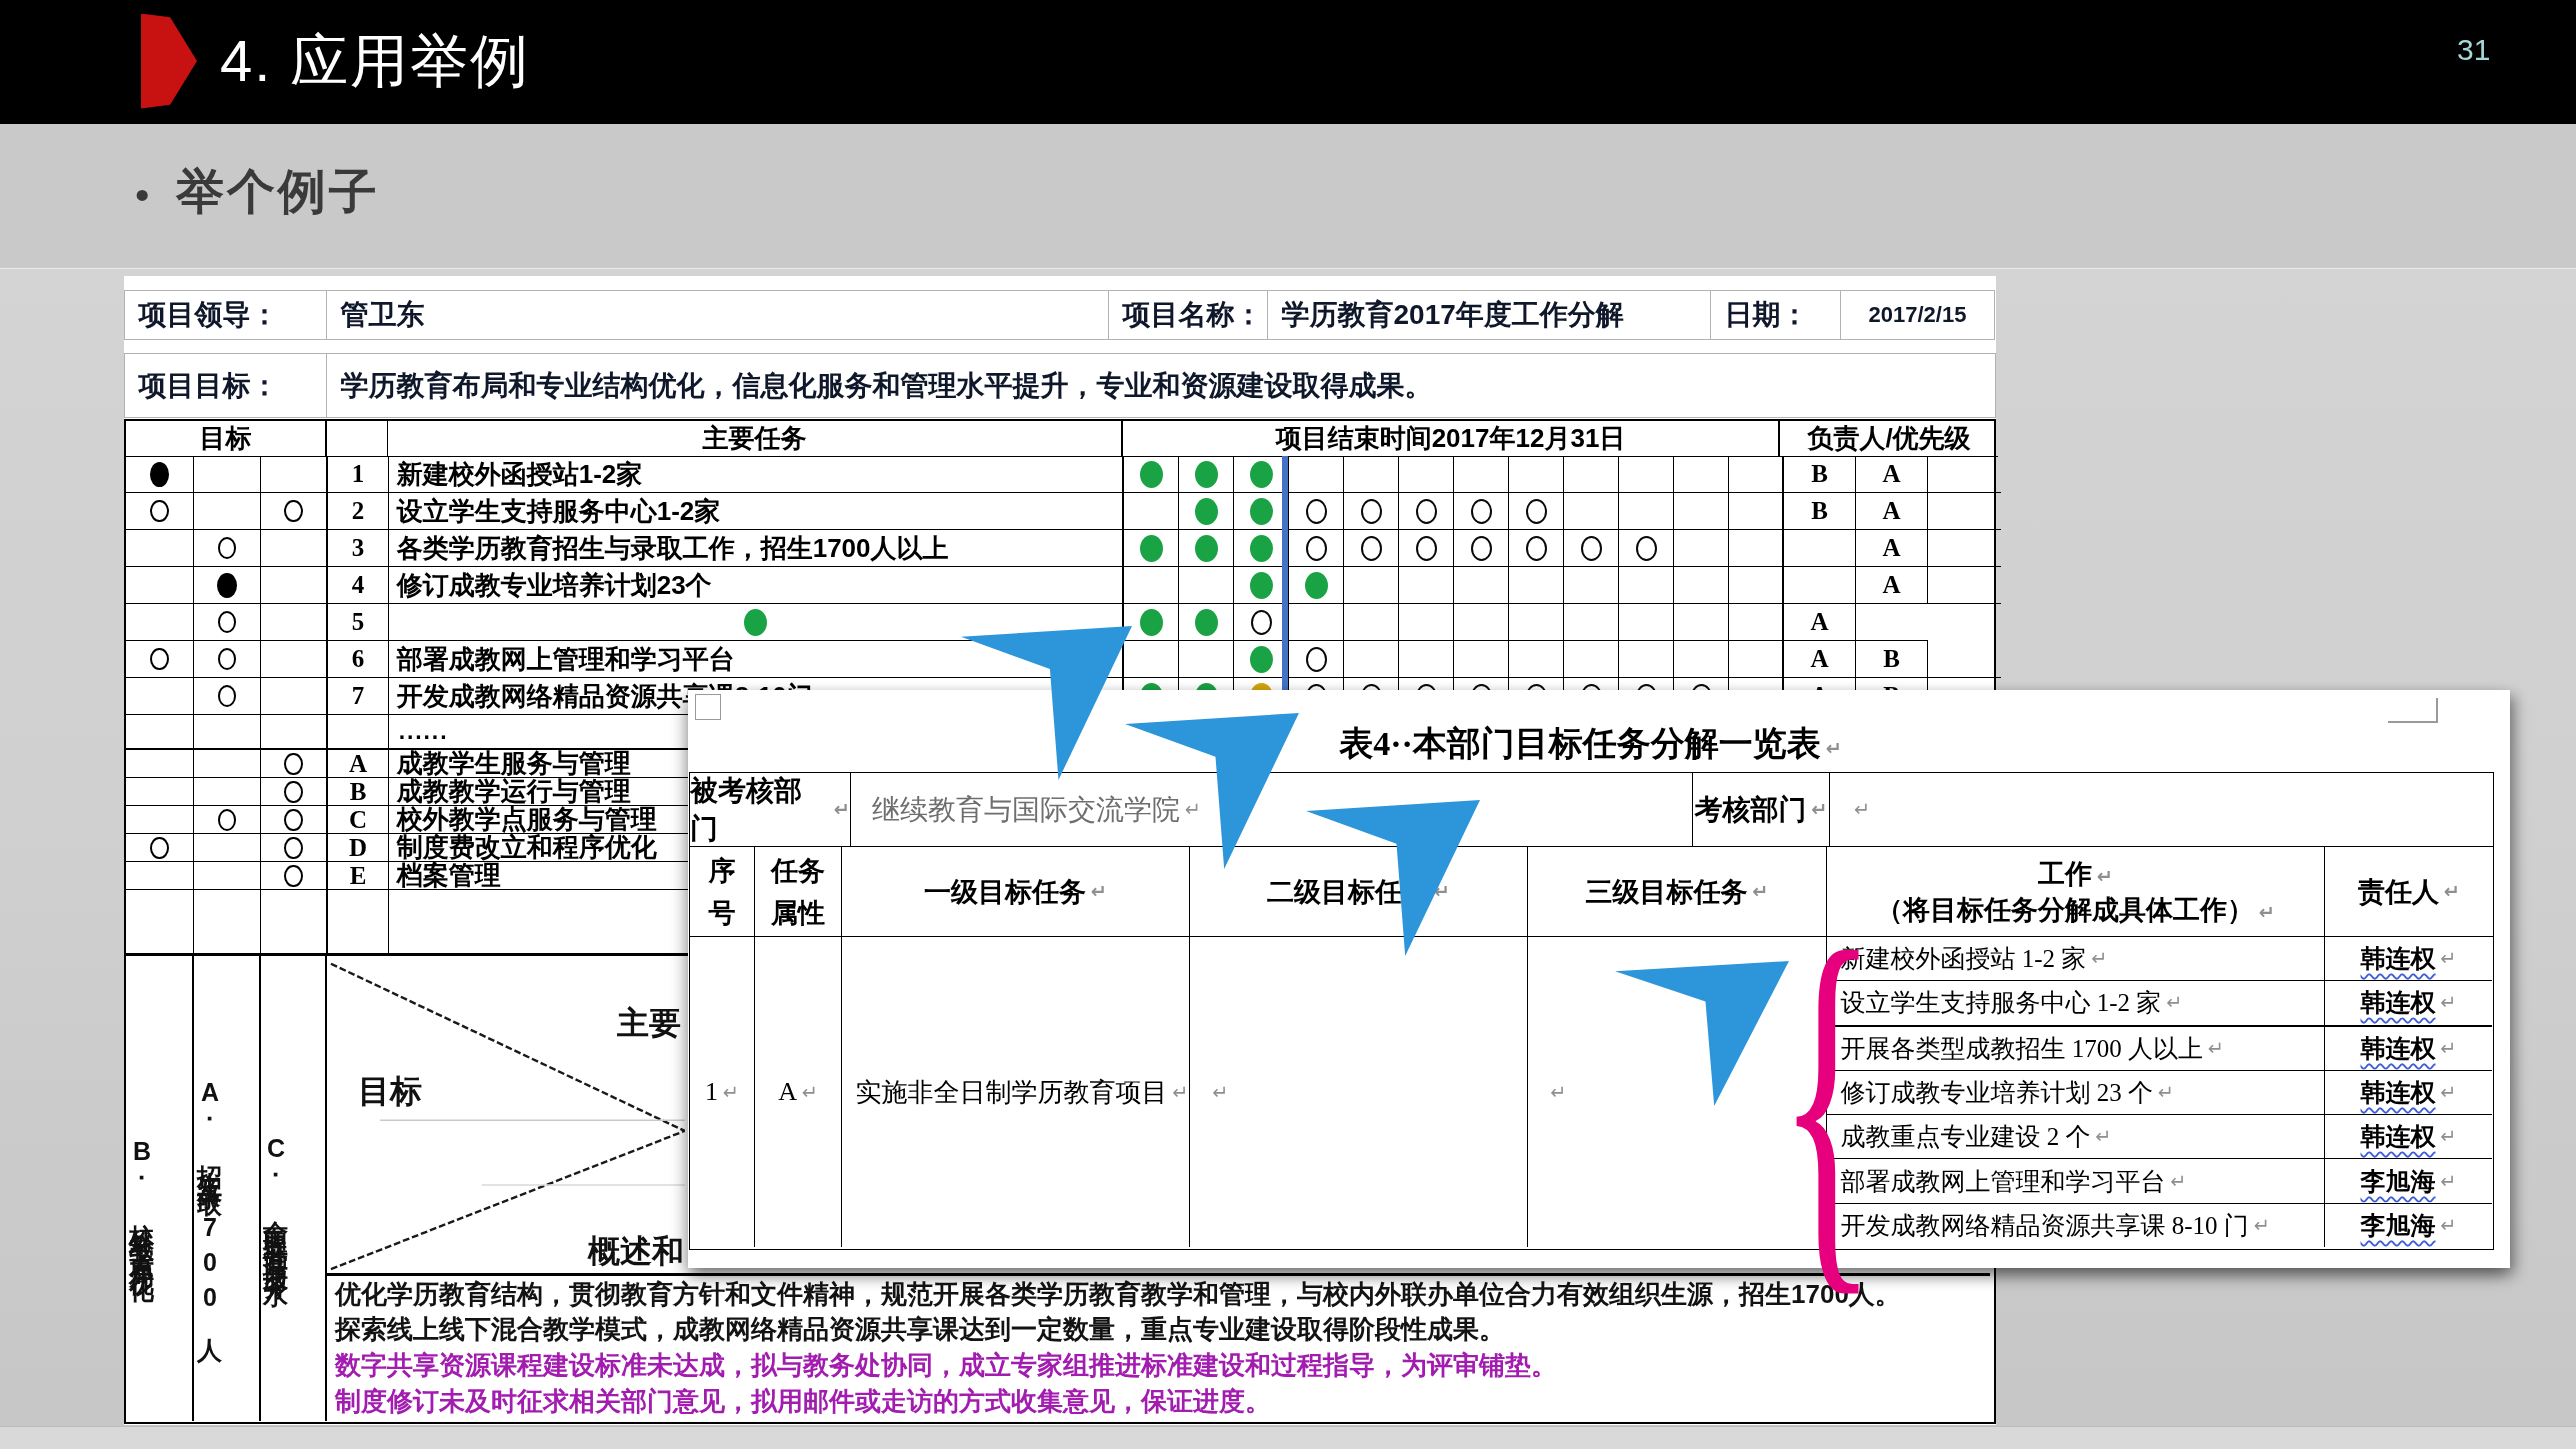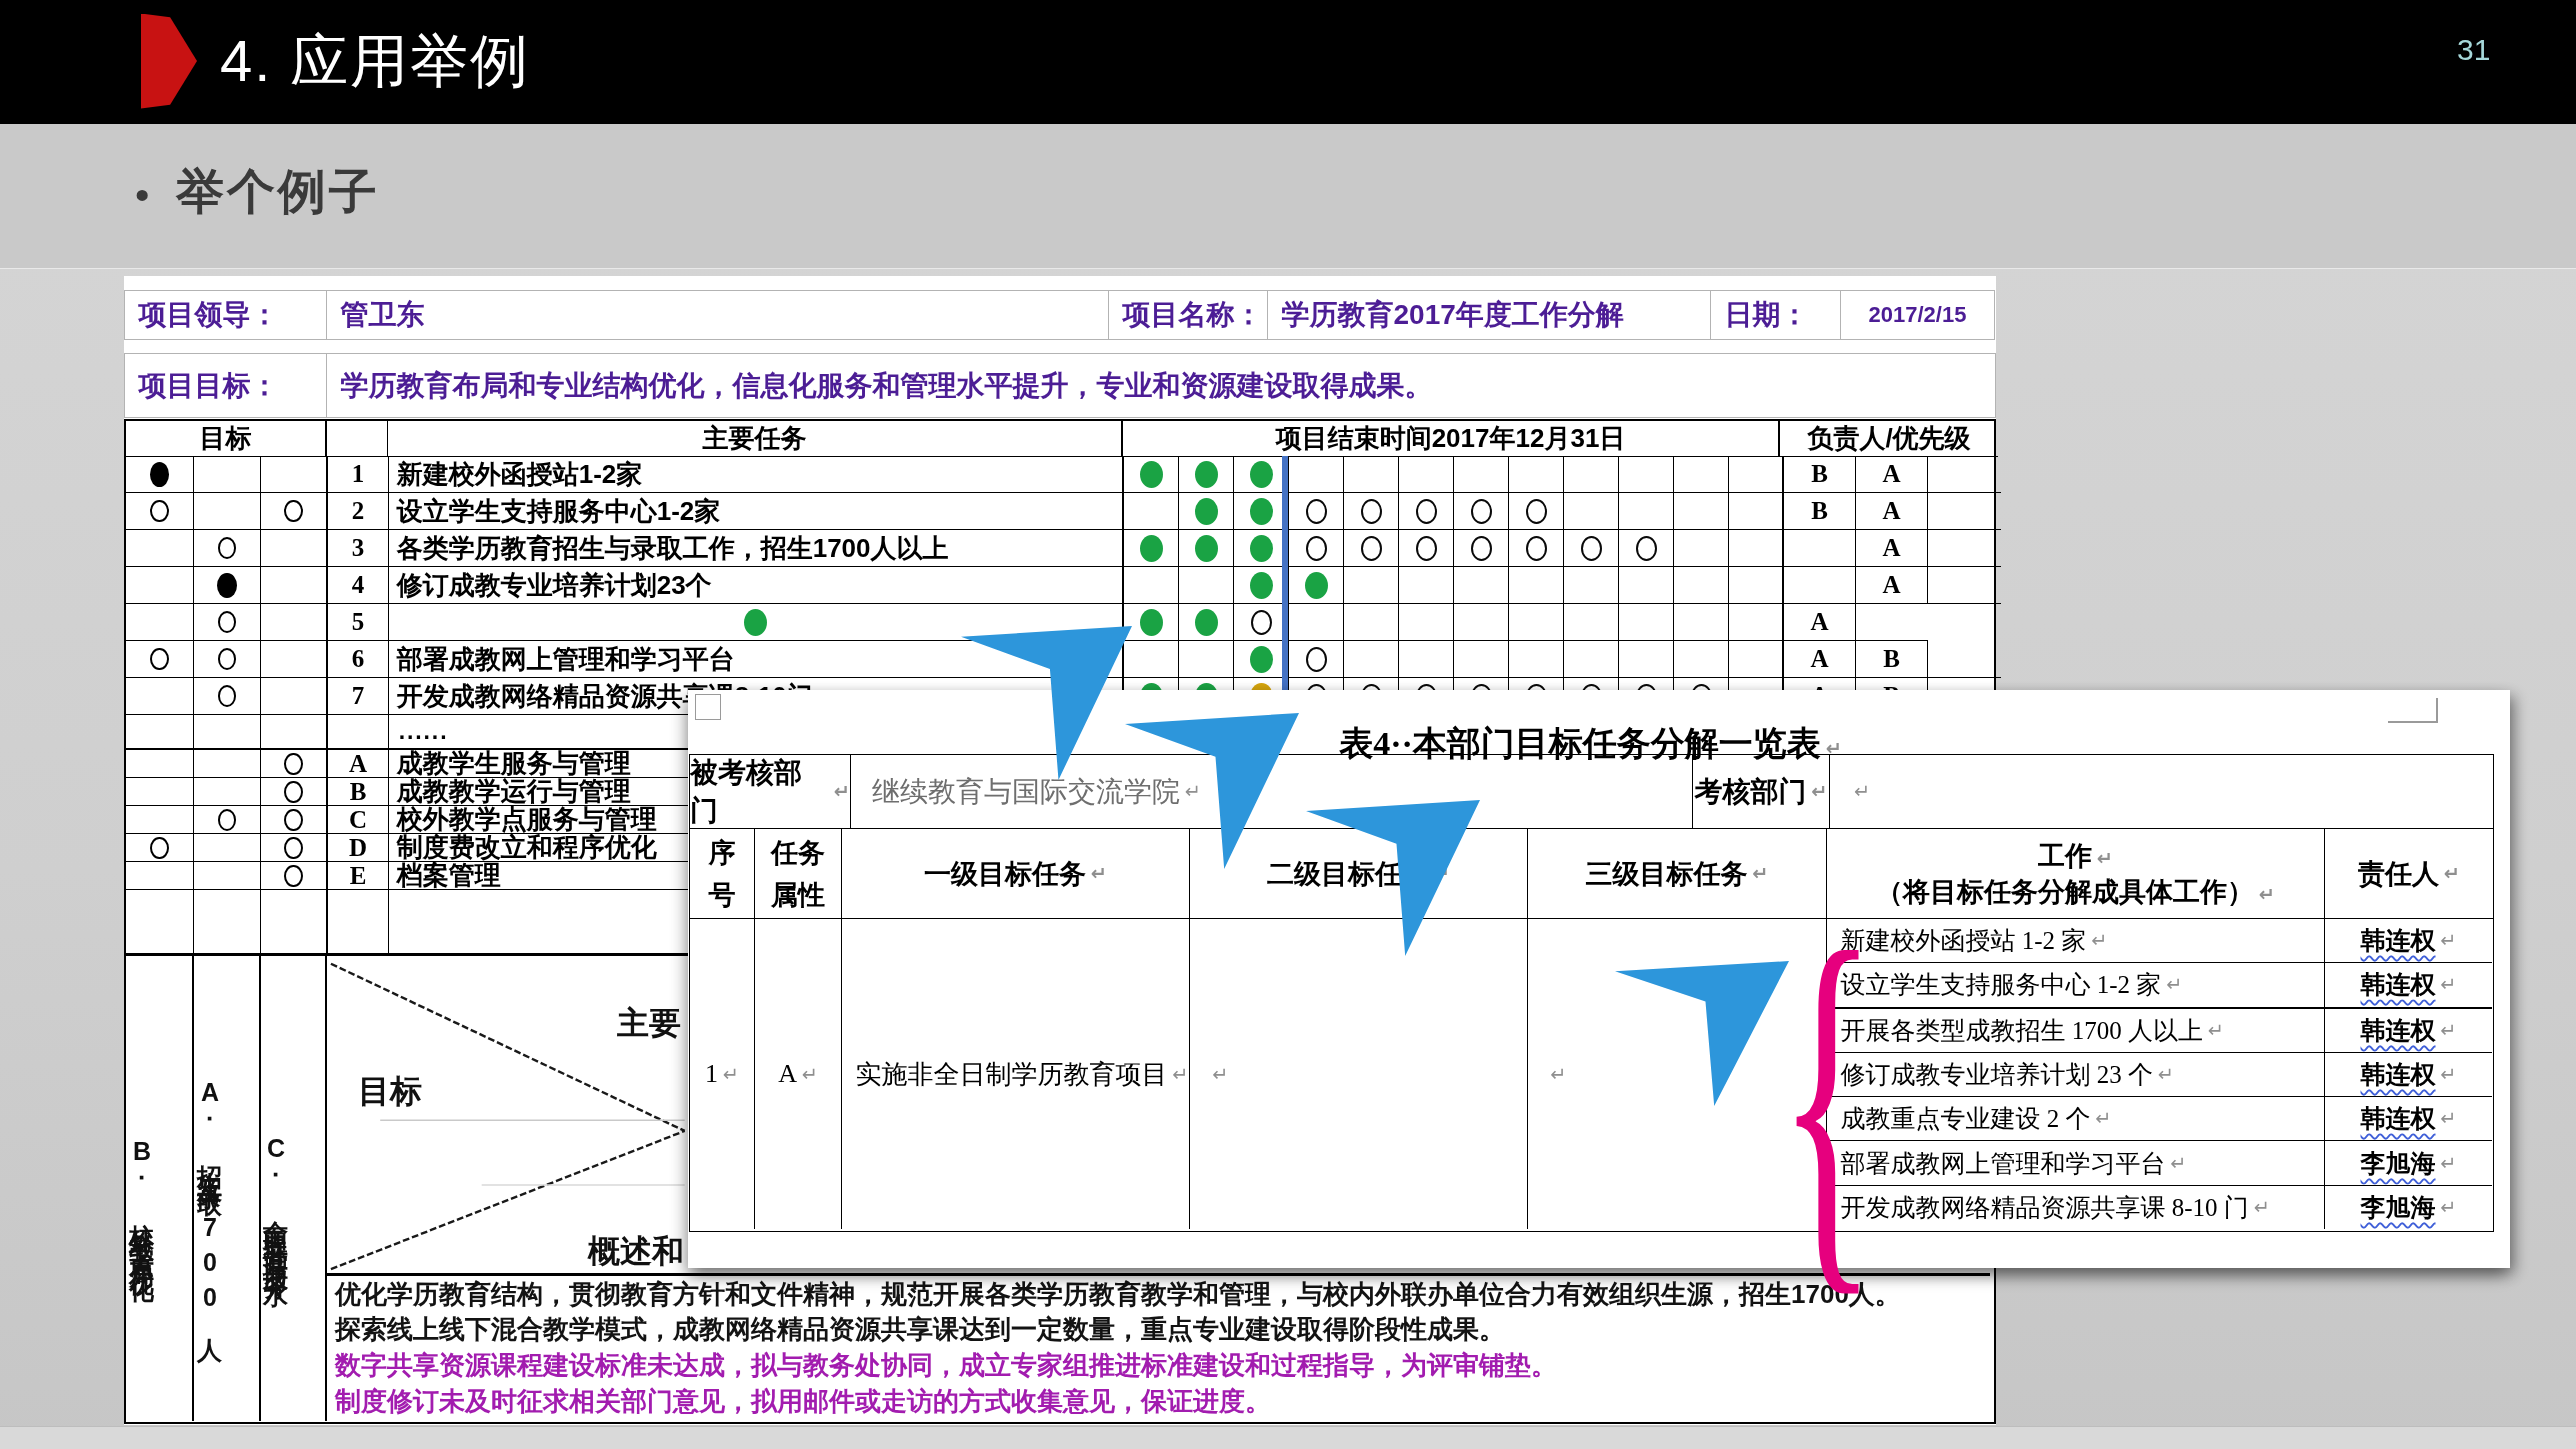--- a/index.html
+++ b/index.html
@@ -12,21 +12,21 @@
   .chev{position:absolute;left:141px;top:13.5px;width:56px;height:95px;background:#c81212;
         clip-path:polygon(0 0,52% 4%,100% 50%,52% 96%,0 100%);}
   .slide-title{position:absolute;left:220px;top:23px;color:#fff;font-size:58px;letter-spacing:1.9px;font-weight:400;}
   .page-num{position:absolute;left:2457px;top:33px;font-size:30px;color:#a6d8da;}
   .band-gray{position:absolute;left:0;top:124px;width:2576px;height:145px;background:#c9c9c9;border-bottom:1.9px solid #e9e9e9;}
   .bullet-dot{position:absolute;left:135px;top:172px;font-size:41px;color:#3a3a3a;}
   .bullet-text{position:absolute;left:176px;top:160px;font-size:48px;font-weight:bold;color:#3a3a3a;letter-spacing:2.9px;}
   
   .sheet{position:absolute;left:124px;top:276px;width:1872px;height:1149px;background:#fff;}
   .info-row{position:absolute;left:124px;display:flex;background:#fff;}
-  .icell{border:1px solid #b3b3b3;border-left:none;display:flex;align-items:center;font-size:28px;font-weight:600;color:#4c1d95;padding-left:13.5px;}
+  .icell{border:1px solid #b3b3b3;border-left:none;display:flex;align-items:center;font-size:28px;font-weight:600;color:#0f172a;padding-left:13.5px;}
   .icell:first-child{border-left:1px solid #b3b3b3;}
   .goal-val{font-size:28px;}
   .date-val{font-size:22px;font-weight:700;justify-content:center;padding-left:0;}
   
   #main-table{position:absolute;left:124px;top:419px;width:1872px;border:2.9px solid #000;background:#fff;}
   .hrow{display:grid;grid-template-columns:201px 61px 735px 657px 218px;height:35px;}
   .hrow>div{border-right:1px solid #000;border-bottom:1.9px solid #000;display:flex;align-items:center;justify-content:center;
             font-size:26px;font-weight:700;color:#000;}
   .hrow>div:nth-child(1),.hrow>div:nth-child(3),.hrow>div:nth-child(4){border-right-width:2.9px;}
   .hrow>div:last-child{border-right:none;}
@@ -66,21 +66,21 @@
         writing-mode:vertical-lr;text-orientation:upright;font-size:25px;font-weight:600;letter-spacing:6.8px;padding-top:25px;color:#111;}
   .wedge-label{position:absolute;font-size:32px;font-weight:700;color:#111;}
   .para{position:absolute;left:209px;width:1657px;font-size:26px;font-weight:600;white-space:nowrap;color:#131313;}
   .para.warn{color:#a21caf;}
   .wedge-border{position:absolute;left:201px;top:317px;width:1663px;height:2.9px;background:#000;}
   
   #overlay{position:absolute;left:688px;top:690px;width:1822px;height:578px;background:#fff;z-index:5;
            box-shadow:-1.9px 7.7px 15.5px rgba(0,0,0,.40),5.8px 5.8px 13.5px rgba(0,0,0,.30);
            font-family:"Liberation Serif","DejaVu Serif",serif;}
   .ov-title{position:absolute;left:0;top:31px;width:1805px;text-align:center;font-size:34px;font-weight:700;color:#000;}
-  .ov-table{position:absolute;left:1px;top:64px;width:1805px;height:478px;border:1.9px solid #000;}
+  .ov-table{position:absolute;left:1px;top:82px;width:1805px;height:478px;border:1.9px solid #000;}
   .ov-dept{display:flex;height:74px;border-bottom:1.9px solid #000;}
   .ov-dept>div{border-right:1.4px solid #000;display:flex;align-items:center;}
   .ov-dept>div:last-child{border-right:none;}
   .ov-head{display:flex;height:90px;border-bottom:1.9px solid #000;}
   .ov-head>div{border-right:1.4px solid #000;display:flex;align-items:center;justify-content:center;
                font-size:27px;font-weight:700;text-align:center;}
   .ov-head>div:last-child{border-right:none;}
   .ov-body{display:flex;height:310px;}
   .mcell{border-right:1.4px solid #000;display:flex;align-items:center;justify-content:center;font-size:26px;}
   .ov-works{width:498px;display:flex;flex-direction:column;border-right:1.4px solid #000;}

